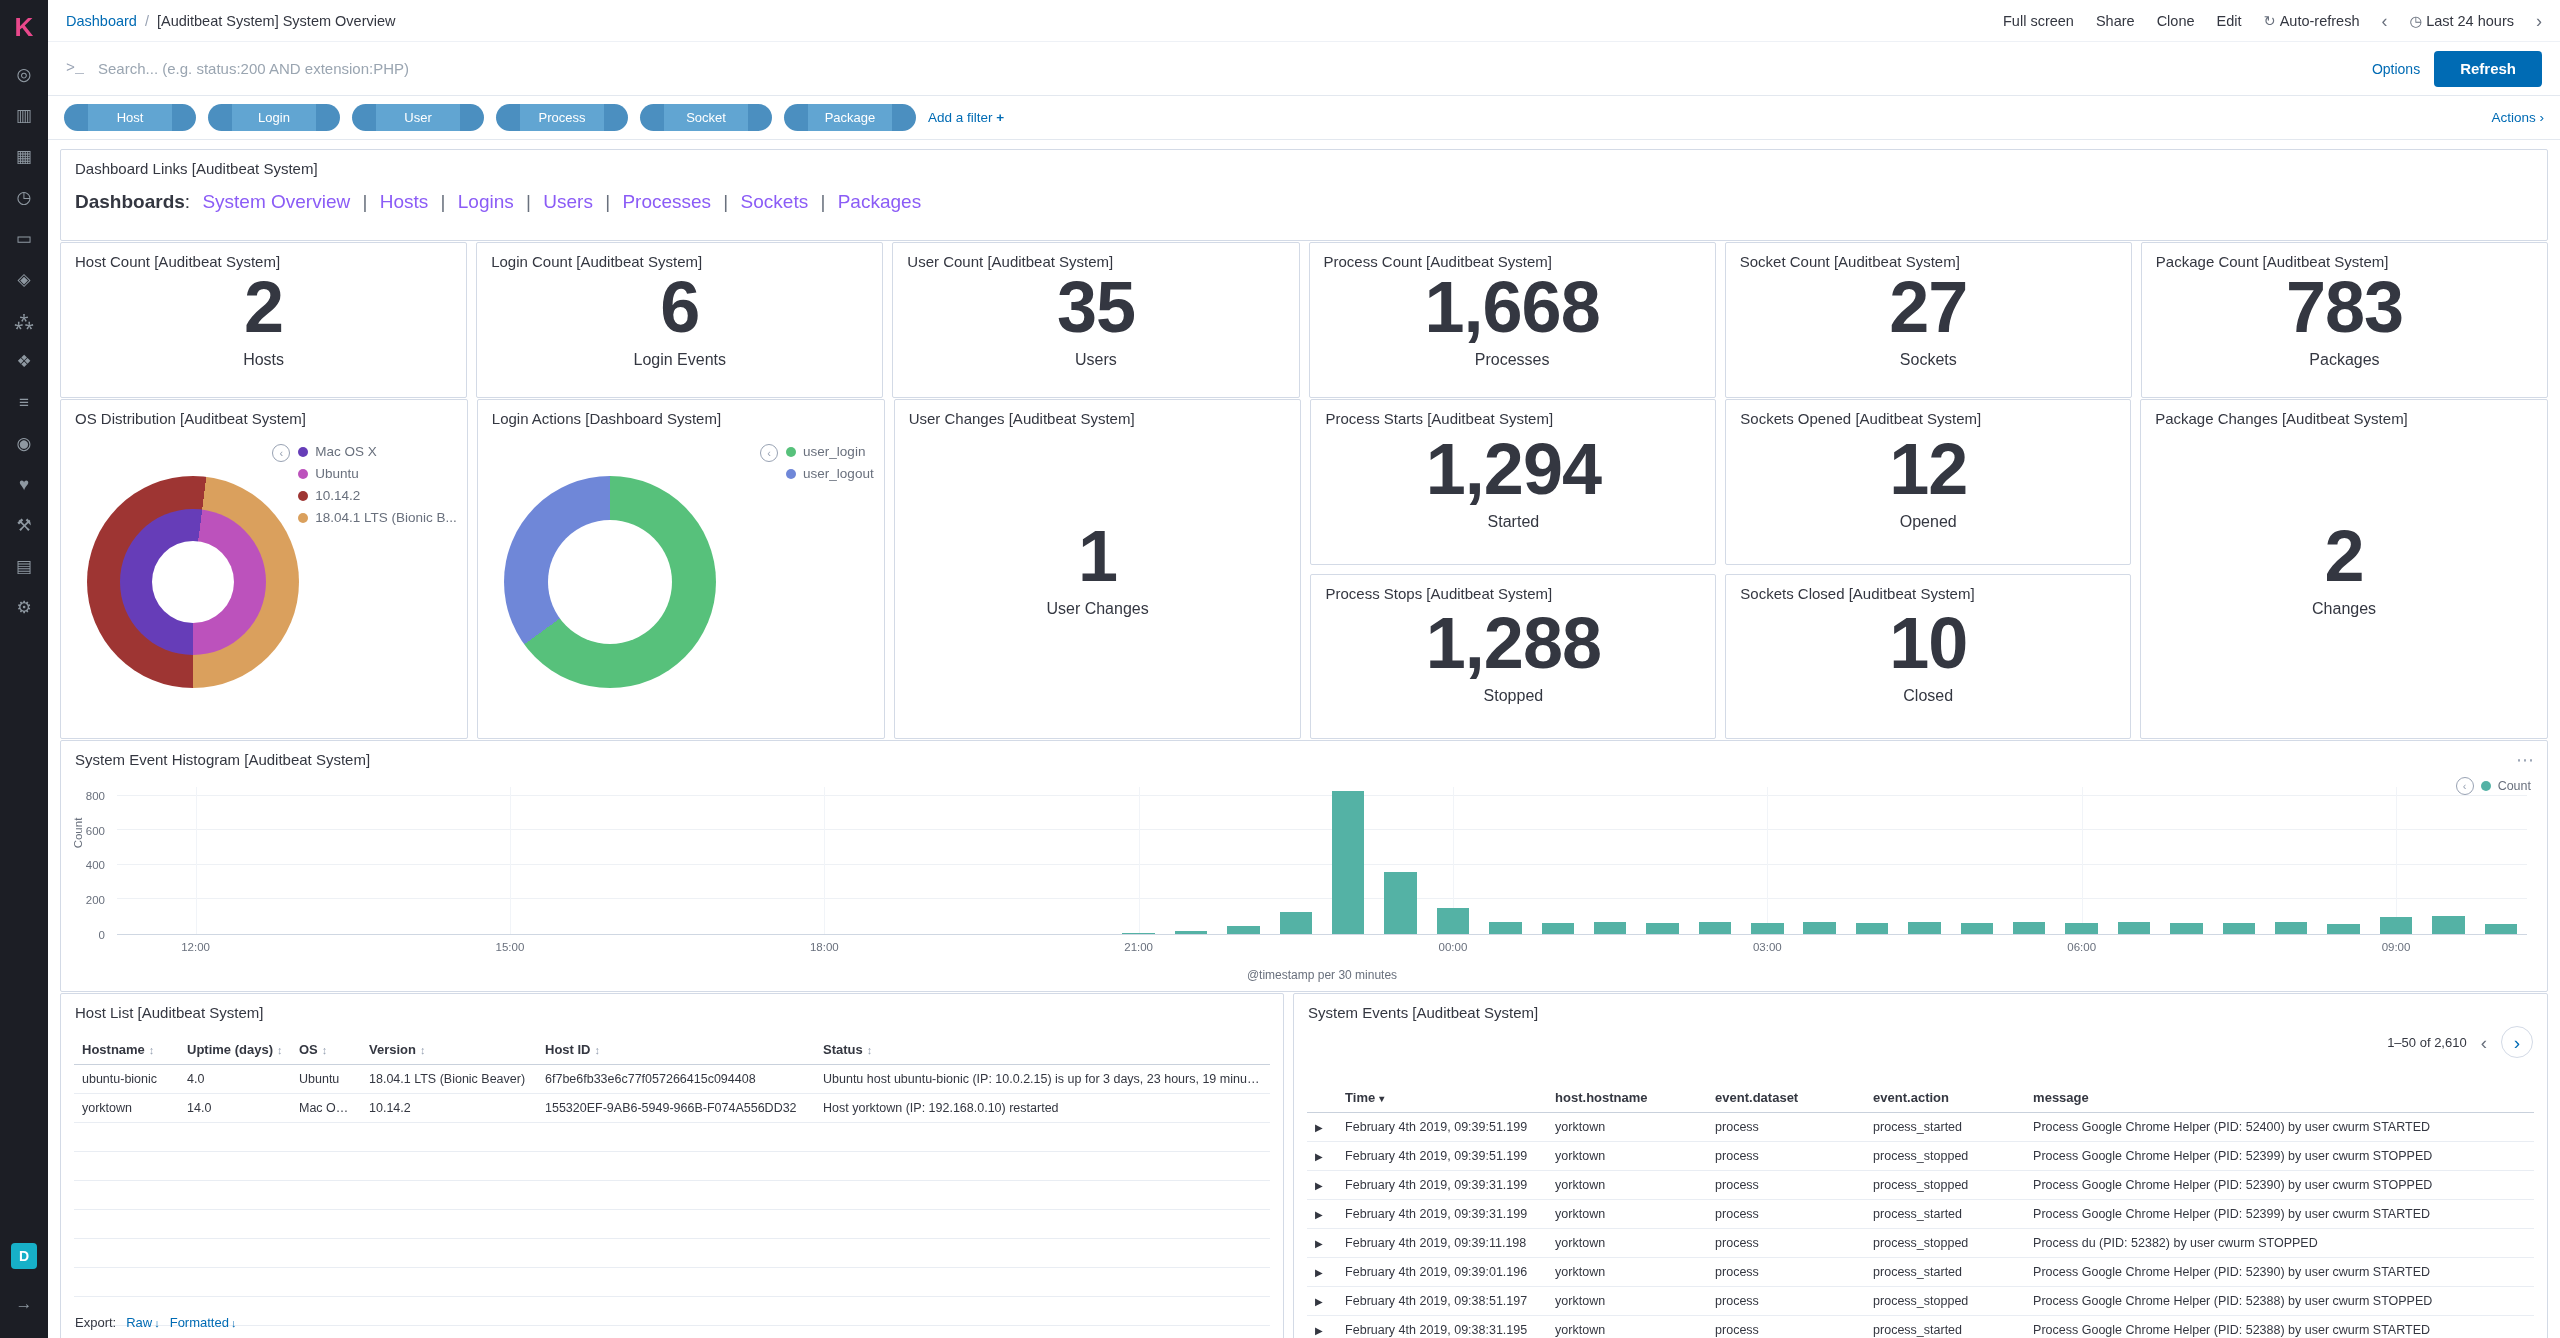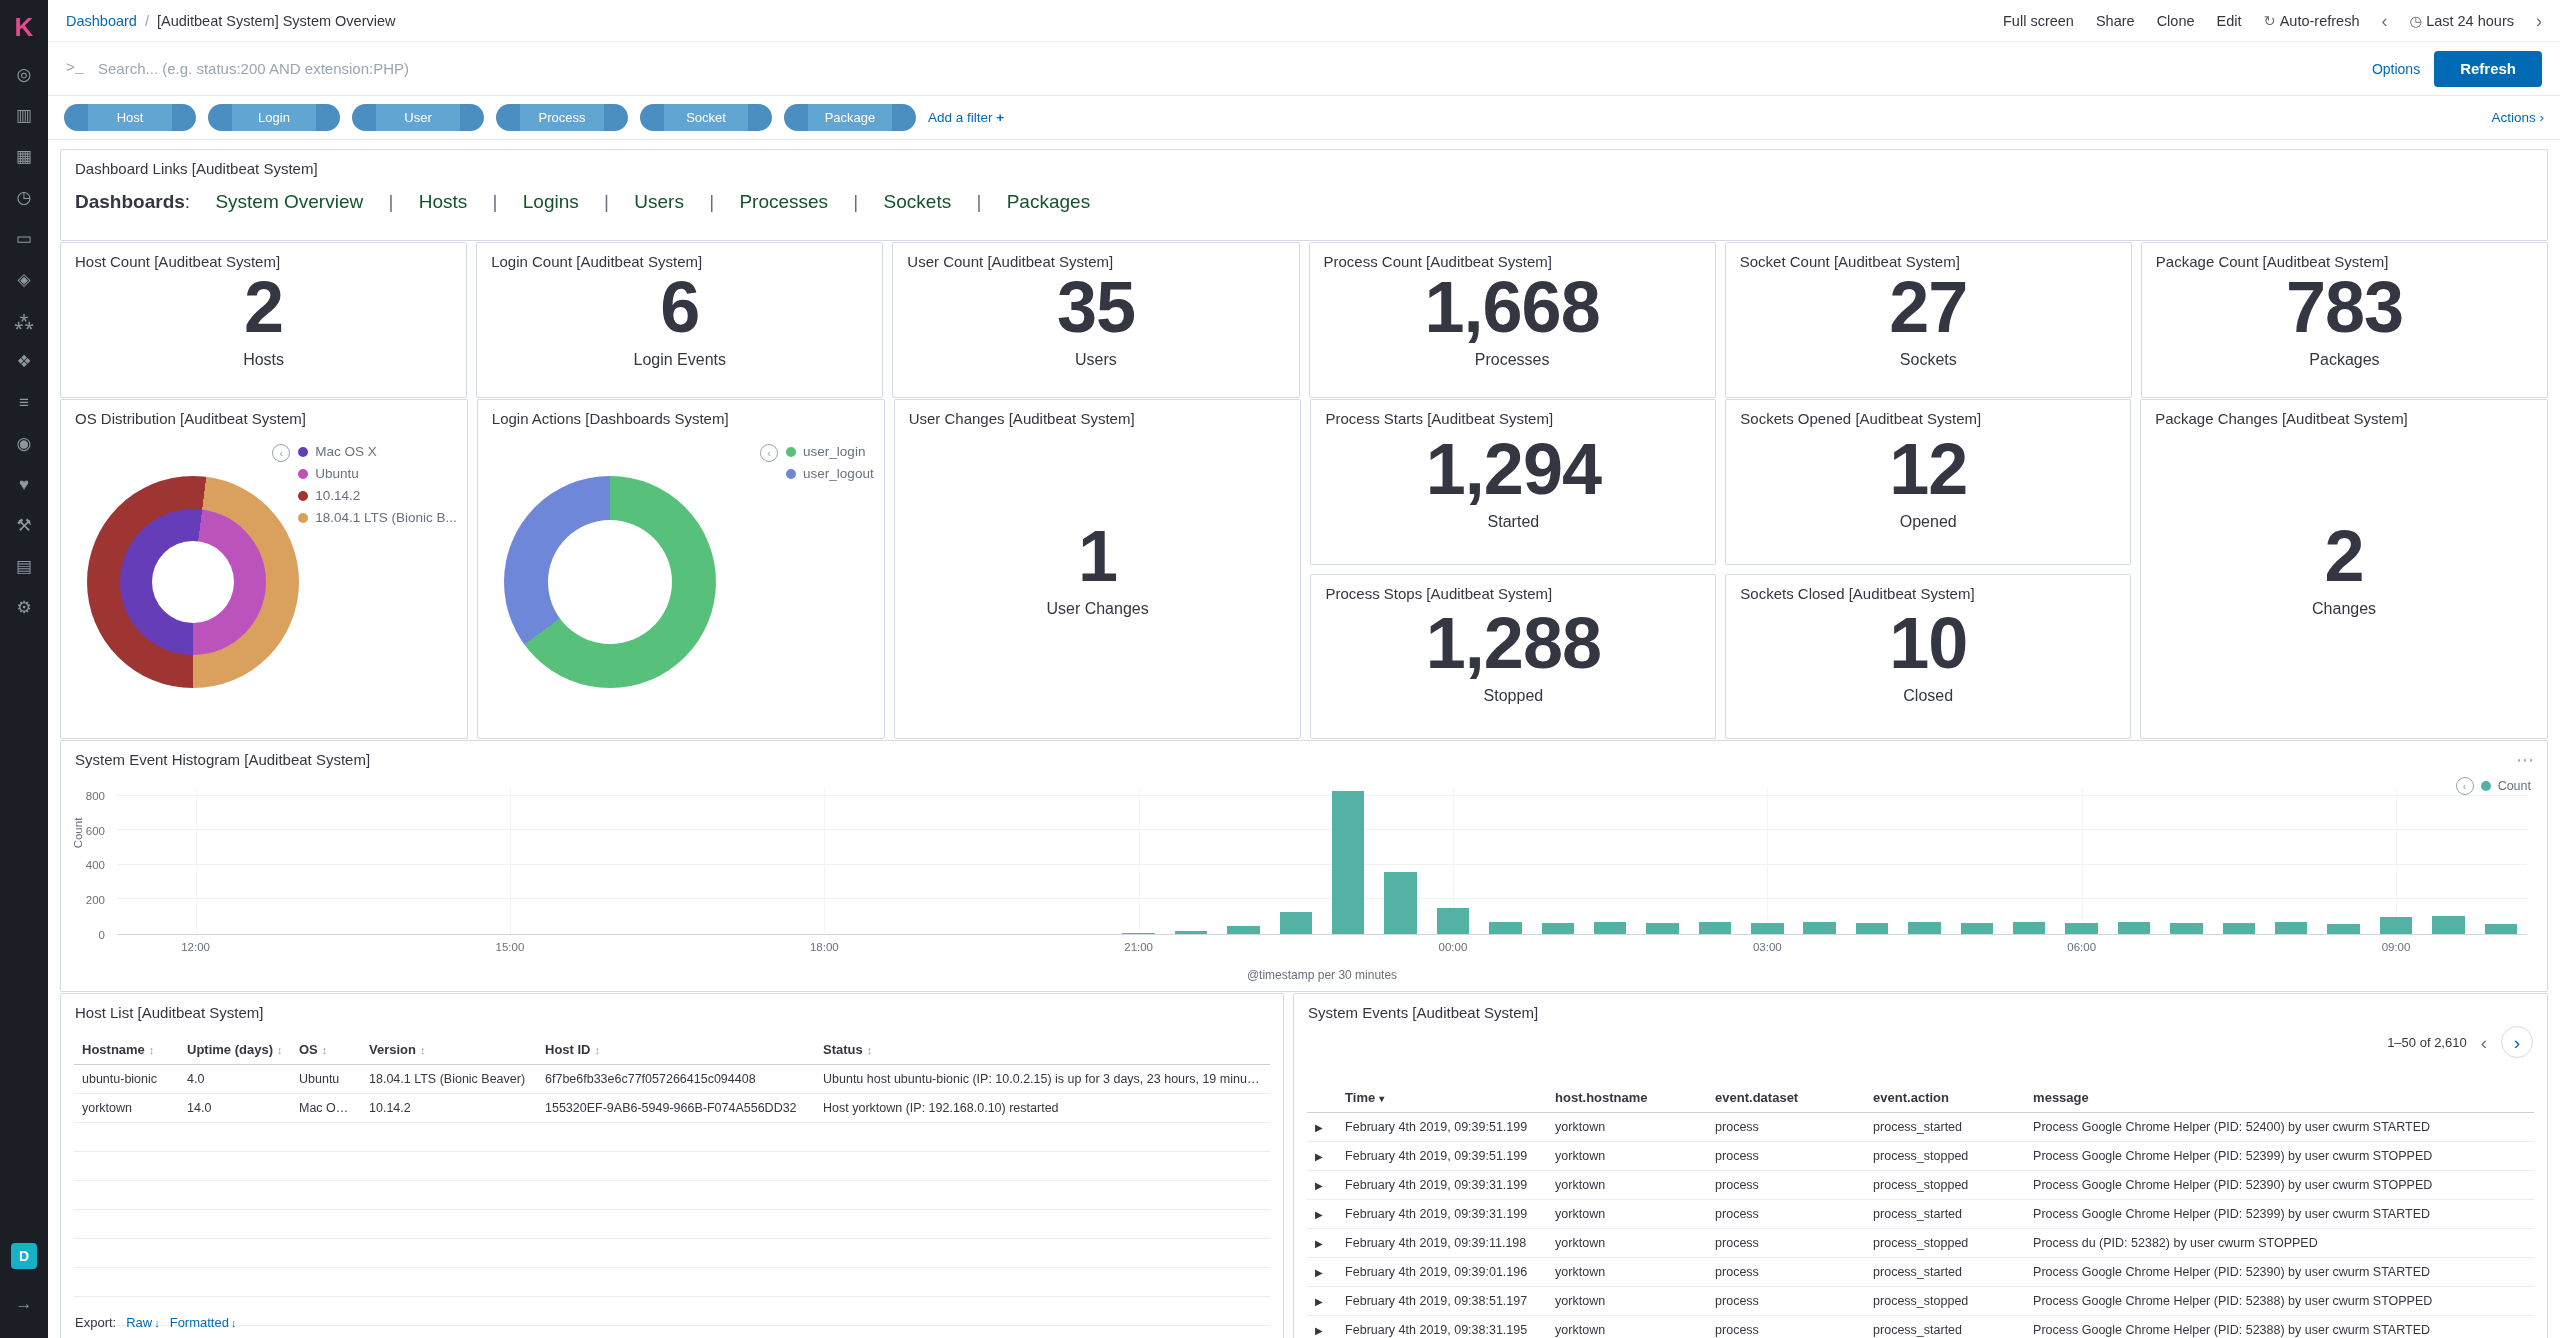--- a/index.html
+++ b/index.html
@@ -44,21 +44,21 @@
   
   .content{position:absolute;left:48px;right:0;top:141px;bottom:0;overflow:hidden;
     display:flex;flex-direction:column;gap:1px;padding:8px 12px 0}
   .panel{background:#fff;border:1px solid #d3dae6;border-radius:2px;position:relative;overflow:hidden}
   .panel-title{font-size:15px;color:#343741;padding:10px 14px 4px;white-space:nowrap;
     overflow:hidden;text-overflow:ellipsis}
   .row{display:flex;gap:9px}
   .links-panel{height:92px;flex:none}
   .links-line{padding:10px 14px 0;font-size:19px}
   .links-line b{font-weight:700}
-  .dlink{color:#14532d;margin:0 20px}
+  .dlink{color:#8b5cf6;margin:0 7px}
   .lsep{color:#69707d}
   .metrics-row{height:156px;flex:none}
   .metrics-row .panel{flex:1}
   .metric-body{position:absolute;inset:0;display:flex;flex-direction:column;align-items:center;justify-content:center}
   .metric-value{font-size:72px;font-weight:700;color:#343741;line-height:1;letter-spacing:-1px}
   .metric-label{font-size:16px;margin-top:8px;color:#343741}
   .row2{height:340px;flex:none}
   .row2 > .panel,.row2 > .col{flex:1;min-width:0}
   .col{display:flex;flex-direction:column;gap:9px}
   .col .panel{flex:1}
@@ -264,21 +264,21 @@
               </div>
               <div class="legend-item">
                 <div class="legend-dot" style="background: rgb(218, 160, 93);"></div>
                 <span>18.04.1 LTS (Bionic B...</span>
               </div>
             </div>
         </div>
       </div>
 
       <div class="panel">
-        <div class="panel-title">Login Actions [Dashboards System]</div>
+        <div class="panel-title">Login Actions [Dashboard System]</div>
         <div class="donut-holder">
           <div class="donut" style="background: conic-gradient(rgb(87, 193, 123) 0%, rgb(87, 193, 123) 65%, rgb(111, 135, 216) 65%, rgb(111, 135, 216) 100%);">
             <div class="donut-hole big"></div>
           </div>
         </div>
         <div class="legend">
           <div class="legend-toggle">‹</div>
           <div class="legend-items">
               <div class="legend-item">
                 <div class="legend-dot" style="background: rgb(87, 193, 123);"></div>

